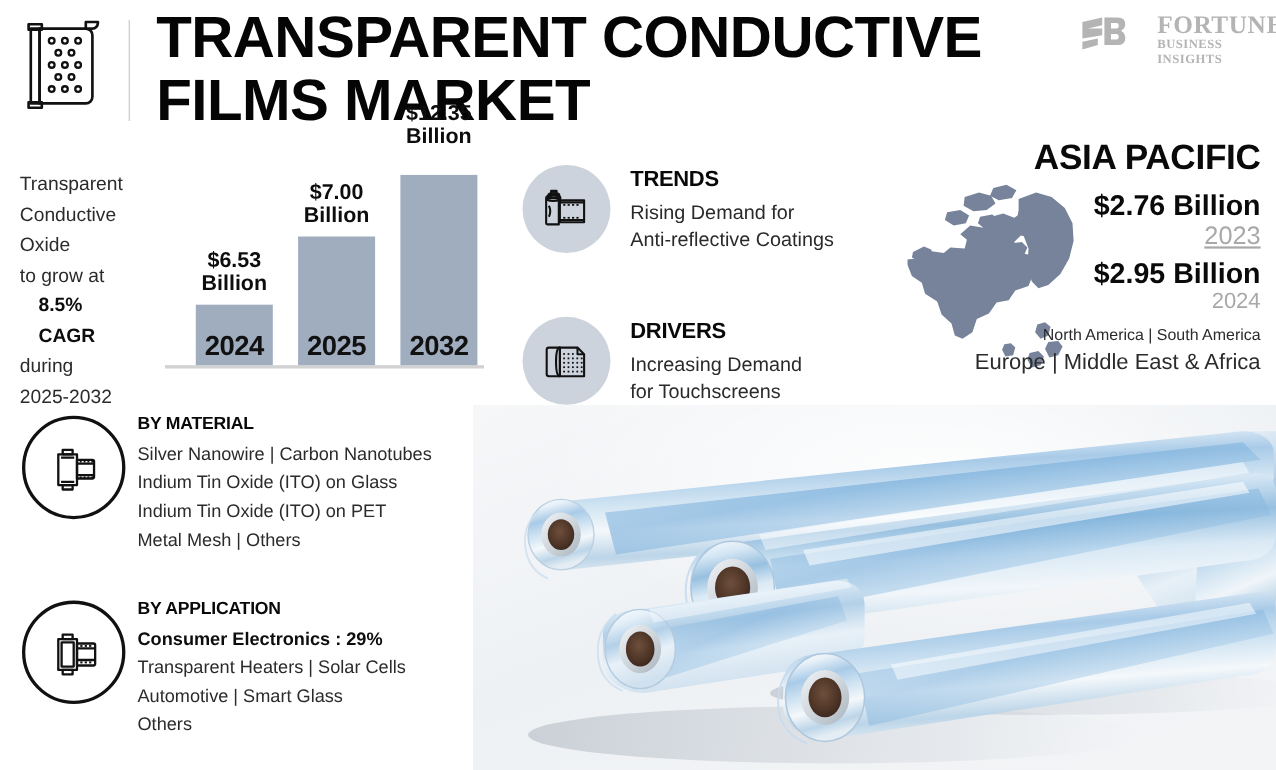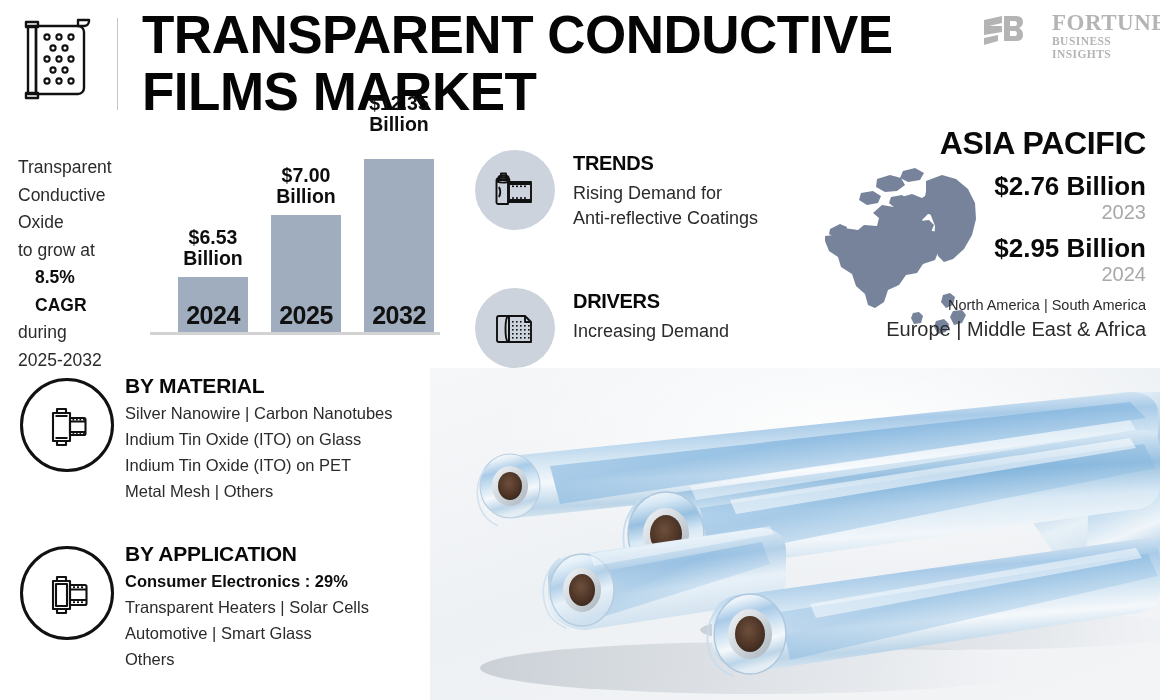--- a/index.html
+++ b/index.html
@@ -79,36 +79,36 @@
   .td-desc { font-size:18px; line-height:25px; color:#2a2a2a; }
 
   
   .ap { position:absolute; left:820px; top:125px; width:340px; height:225px; }
   .ap-title {
     position:absolute; right:14px; top:0; font-size:32px; font-weight:bold;
     letter-spacing:-0.3px; color:#0a0a0a;
   }
   .ap-map { position:absolute; left:5px; top:38px; width:185px; height:180px; }
   .ap-val1 { position:absolute; right:14px; top:46px; font-size:26px; font-weight:bold; color:#0a0a0a; }
-  .ap-yr1 { position:absolute; right:14px; top:76px; font-size:20px; color:#a8a8a8; }
+  .ap-yr1 { position:absolute; right:14px; top:76px; font-size:23px; color:#a8a8a8;text-decoration:underline; }
   .ap-val2 { position:absolute; right:14px; top:108px; font-size:26px; font-weight:bold; color:#0a0a0a; }
   .ap-yr2 { position:absolute; right:14px; top:138px; font-size:20px; color:#a8a8a8; }
   .ap-reg1 { position:absolute; right:14px; top:172px; font-size:14.5px; color:#2b2b2b; }
   .ap-reg2 { position:absolute; right:14px; top:193px; font-size:20px; color:#2b2b2b; }
 
   
   .seg { position:absolute; left:12px; width:430px; }
   .seg-circle {
     position:absolute; left:8px; top:6px; width:94px; height:94px;
     border-radius:50%; border:3px solid #111; background:#fff;
   }
   .seg-circle svg { position:absolute; left:22px; top:22px; }
   .seg-body { position:absolute; left:113px; top:0; width:320px; }
   .seg-title {
-    font-size:21px; font-weight:bold; letter-spacing:-0.2px;
+    font-size:16px; font-weight:bold; letter-spacing:-0.2px;
     color:#090909; line-height:28px;
   }
   .seg-line { font-size:16.5px; line-height:26px; color:#2b2b2b; white-space:nowrap; }
   .seg-line.bold { font-weight:bold; color:#0d0d0d; }
 
   
   .photo {
     position:absolute; left:430px; top:368px; width:730px; height:332px;
     overflow:hidden;
   }
@@ -284,20 +284,21 @@
               <rect x="23" y="31" width="1.6" height="1.6"></rect>
               <rect x="27" y="31" width="1.6" height="1.6"></rect>
               <rect x="31" y="31" width="1.6" height="1.6"></rect>
               <rect x="35" y="31" width="1.6" height="1.6"></rect>
           </g>
         </svg>
       </div>
       <div class="td-body">
         <div class="td-title">DRIVERS</div>
         <div class="td-desc">Increasing Demand</div>
+        <div class="td-desc">for Touchscreens</div>
       </div>
     </div>
   </div>
 
   <div class="ap">
     <div class="ap-title">ASIA PACIFIC</div>
 
     <div class="ap-map">
       <svg width="185" height="180" viewBox="0 0 185 180">
         <g fill="#76839b">

